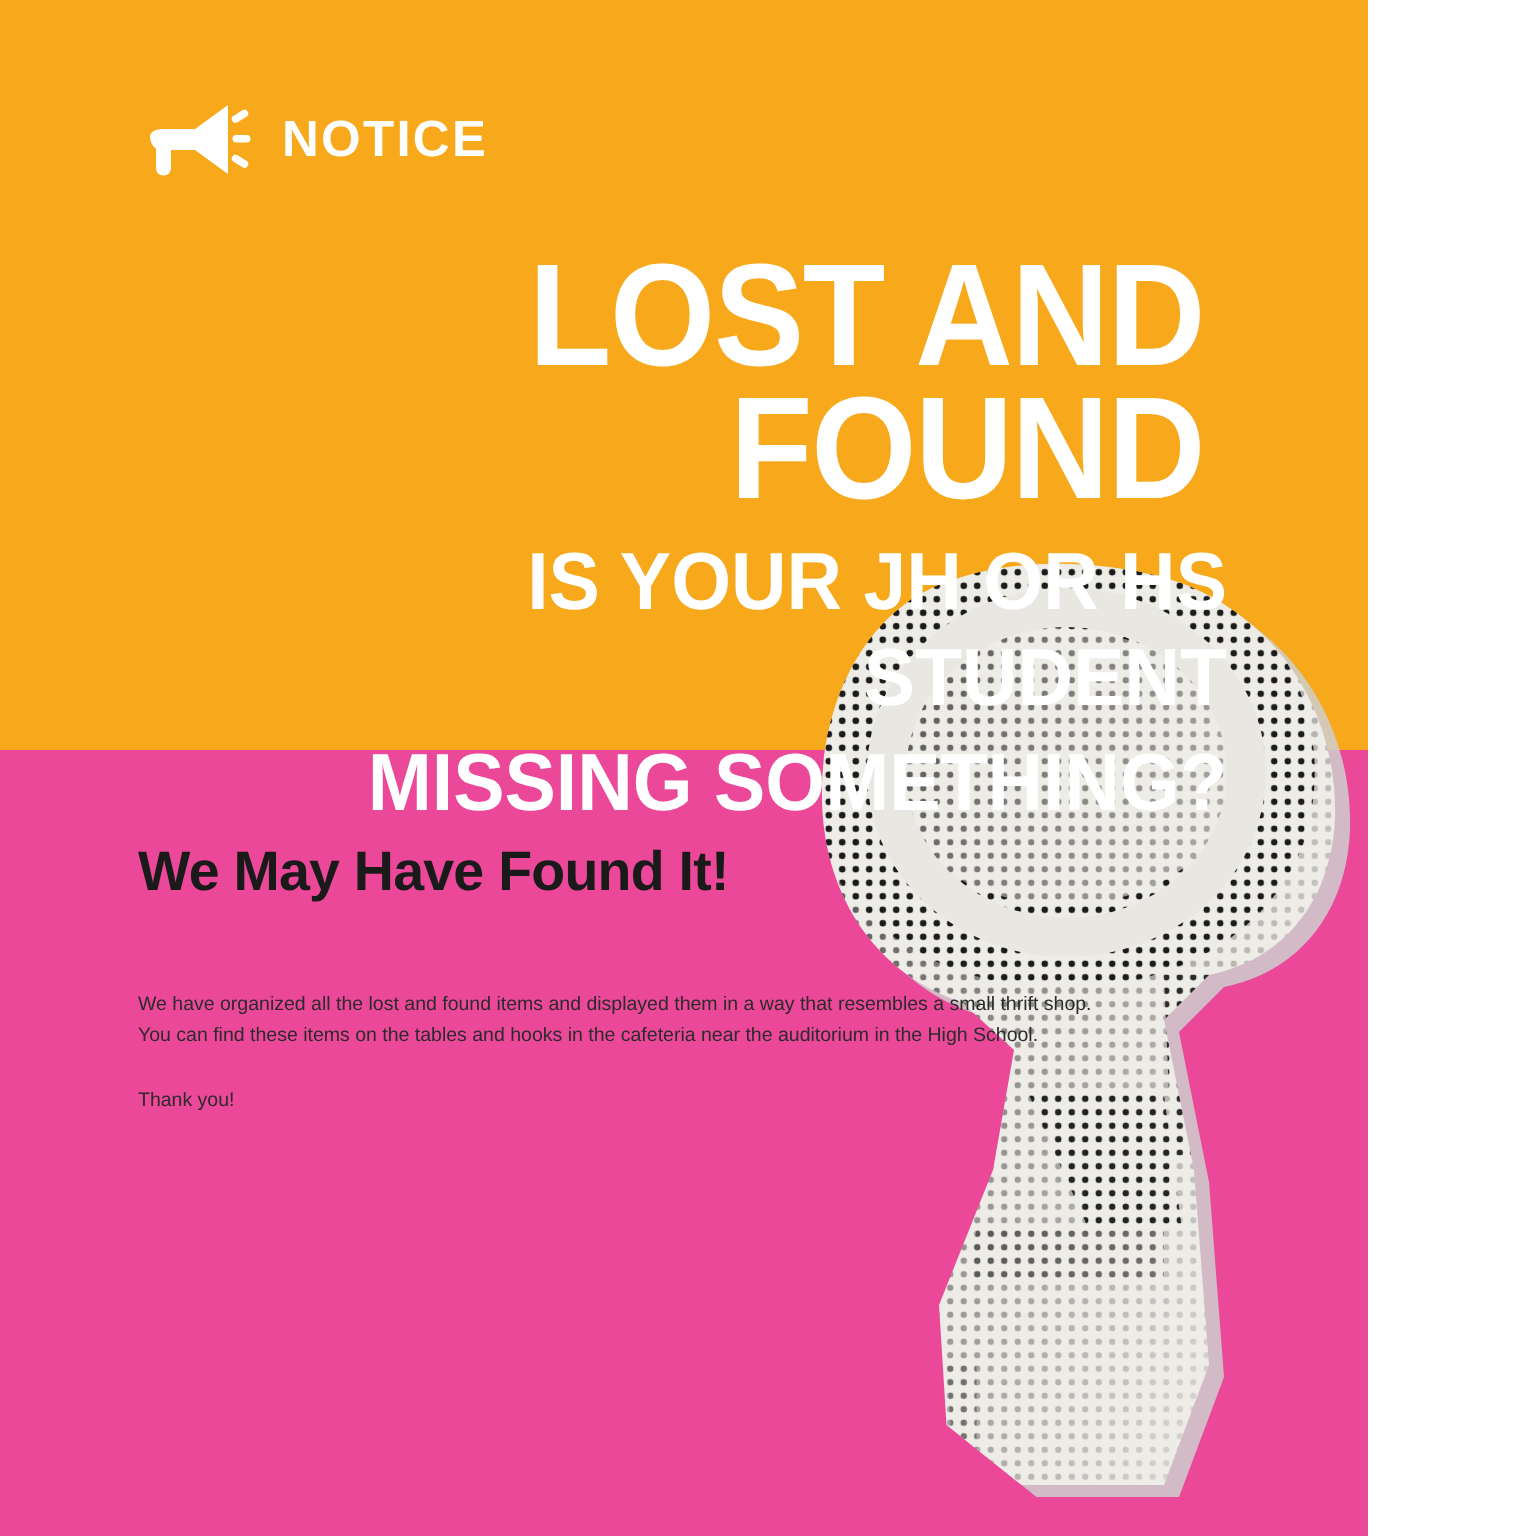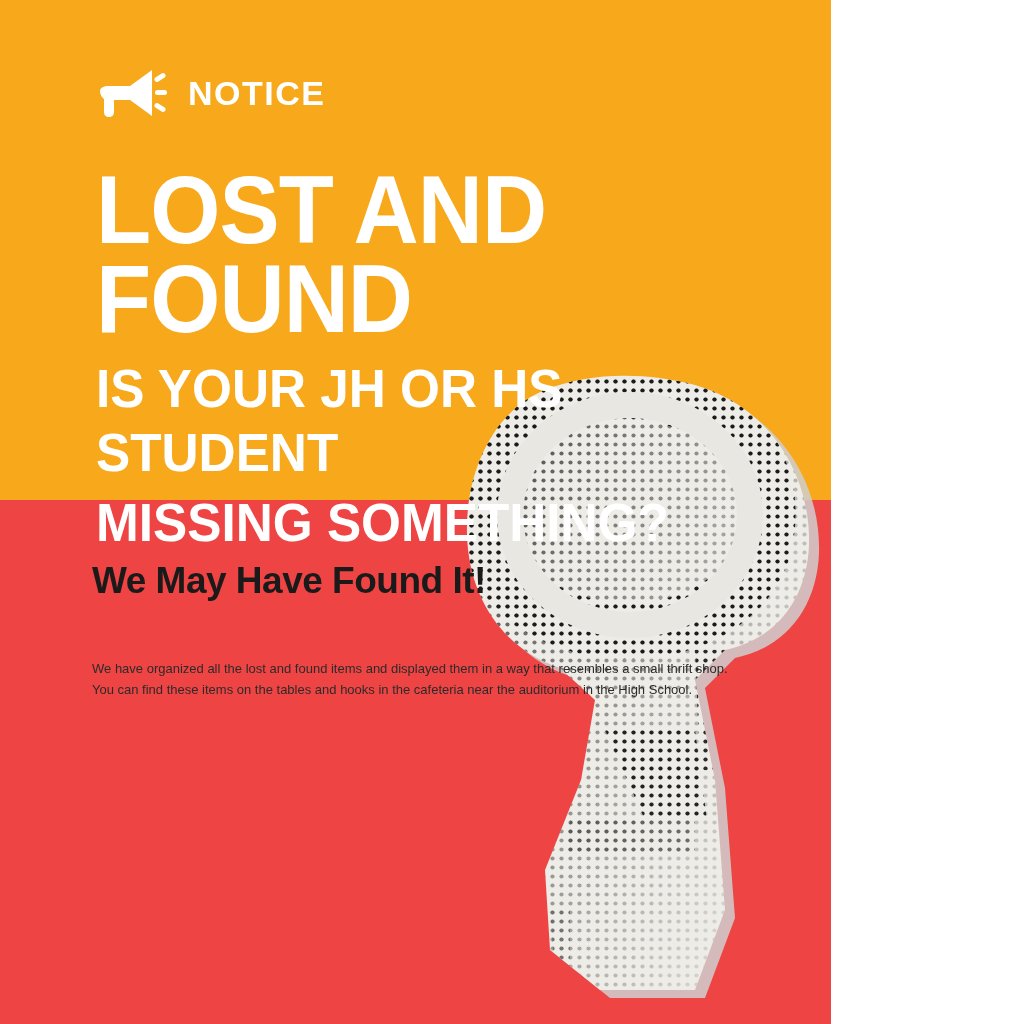--- a/index.html
+++ b/index.html
@@ -4,22 +4,22 @@
 <style>
   * { margin:0; padding:0; box-sizing:border-box; }
   html, body {
     width:1024px; height:1024px;
     font-family:"Liberation Sans", sans-serif;
     background:#ffffff;
     overflow:hidden;
   }
   #poster {
     position:relative;
-    width:831px; height:1024px;
-    background:#ef4444;
+    width:912px; height:1024px;
+    background:#ec4899;
     overflow:hidden;
   }
 
   
   .band {
     position:absolute; left:0; top:0;
     width:1024px; height:500px;
     background:#F7A81B;
   }
 
@@ -34,21 +34,21 @@
     color:#ffffff;
     font-size:34px;
     font-weight:bold;
     letter-spacing:1.5px;
     font-family:"Liberation Sans", sans-serif;
   }
 
   
   .headline-block {
     position:absolute; left:96px; top:165px;
-    z-index:5; width:760px;
+    z-index:5; width:760px;text-align:right;
   }
   .headline-main {
     color:#ffffff;
     font-size:97px;
     line-height:0.92;
     font-weight:bold;
     letter-spacing:-1px;
     transform:scaleX(0.93);
     transform-origin:left center;
     font-family:"Liberation Sans", sans-serif;
@@ -180,16 +180,17 @@
         <path d="M300 300 L330 300 L330 420 L305 420 Z" fill="url(#dots)" opacity="0.9"></path>
         <path d="M155 560 L175 560 L175 640 L160 630 Z" fill="url(#dots)" opacity="0.35"></path>
       </g>
     </svg>
   </div>
 
   <div class="subhead">We May Have Found It!</div>
 
   <div class="body-copy">
     <p>We have organized all the lost and found items and displayed them in a way that resembles a small thrift shop. You can find these items on the tables and hooks in the cafeteria near the auditorium in the High School.</p>
+    <p>Thank you!</p>
   </div>
 
 
 </div>
 
 </body></html>

